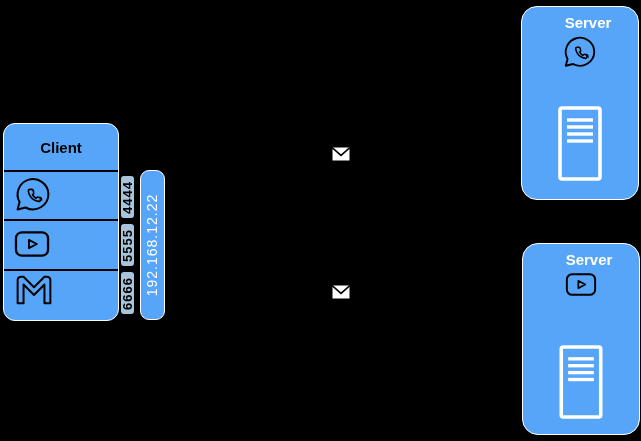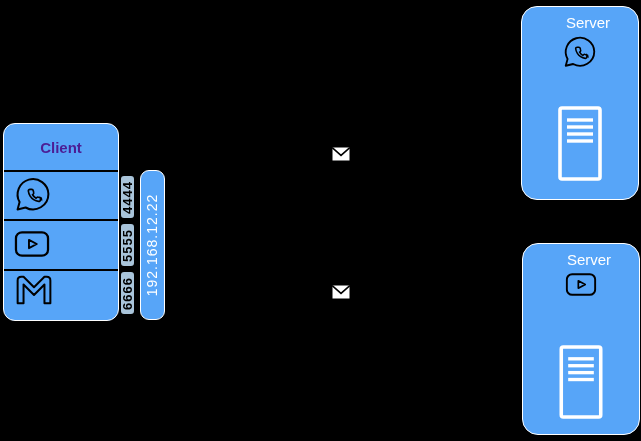--- a/index.html
+++ b/index.html
@@ -10,21 +10,21 @@
   }
   .node {
     position: absolute; box-sizing: border-box;
     background: #57A5F8; border: 1.5px solid #FFFFFF;
   }
   
   .client { left: 3px; top: 123px; width: 116px; height: 198px; border-radius: 12px; }
   .client-header {
     position: absolute; top: 0; left: 0; right: 0; height: 46px;
     display: flex; align-items: center; justify-content: center;
-    color: #4c1d95; font-size: 15px; font-weight: bold;
+    color: #000000; font-size: 15px; font-weight: bold;
   }
   .divider { position: absolute; left: 0; right: 0; height: 2px; background: #000; }
   .d1 { top: 46px; } .d2 { top: 95px; } .d3 { top: 145px; }
   .app-icon { position: absolute; }
   .client .wa  { left: 9px;  top: 50px;  width: 40px; height: 40px; }
   .client .yt  { left: 10px; top: 107px; width: 36px; height: 26px; }
   .client .gm  { left: 10px; top: 150px; width: 40px; height: 31px; }
   
   .port-tab {
     position: absolute; left: 119px; width: 17px; height: 46px;
@@ -45,21 +45,21 @@
   .ip-bar span {
     transform: rotate(-90deg); white-space: nowrap;
     font-size: 14px; color: #FFFFFF; letter-spacing: 1px;
   }
   
   .server { width: 118px; border-radius: 16px; }
   .server1 { left: 521px; top: 6px;   height: 194px; }
   .server2 { left: 522px; top: 243px; height: 192px; }
   .server-title {
     position: absolute; top: 7px; left: 8px; right: 0; text-align: center;
-    color: #FFFFFF; font-size: 15px; font-weight: normal; margin-left: 8px;
+    color: #FFFFFF; font-size: 15px; font-weight: bold; margin-left: 8px;
   }
   .center-x { left: 50%; transform: translateX(-50%); }
   .server1 .app-slot { position: absolute; top: 26px;  width: 37px; height: 37px; }
   .server2 .app-slot { position: absolute; top: 29px;  width: 31px; height: 23px; }
   .server1 .hw-slot  { position: absolute; top: 99px;  width: 44px; height: 75px; }
   .server2 .hw-slot  { position: absolute; top: 101px; width: 44px; height: 74px; }
   
   .envelope { position: absolute; width: 20px; height: 16px; }
   .env1 { left: 331px; top: 146px; }
   .env2 { left: 331px; top: 284px; }

